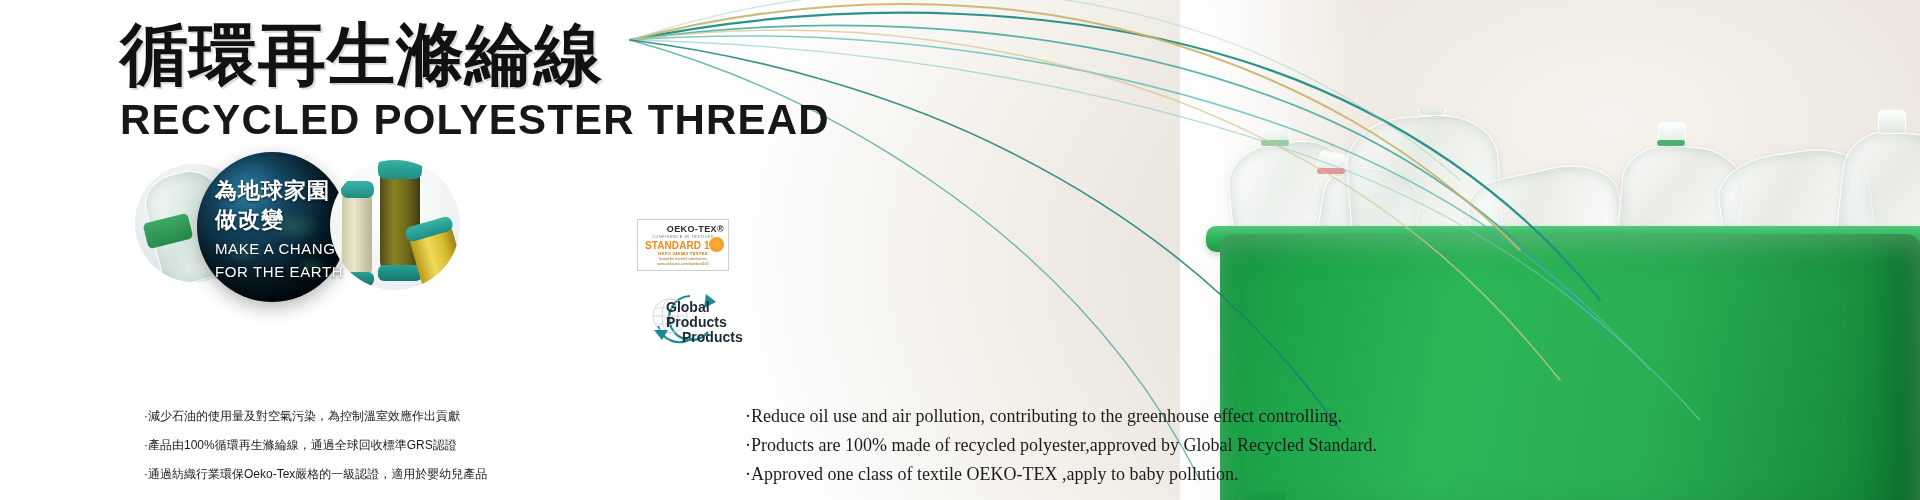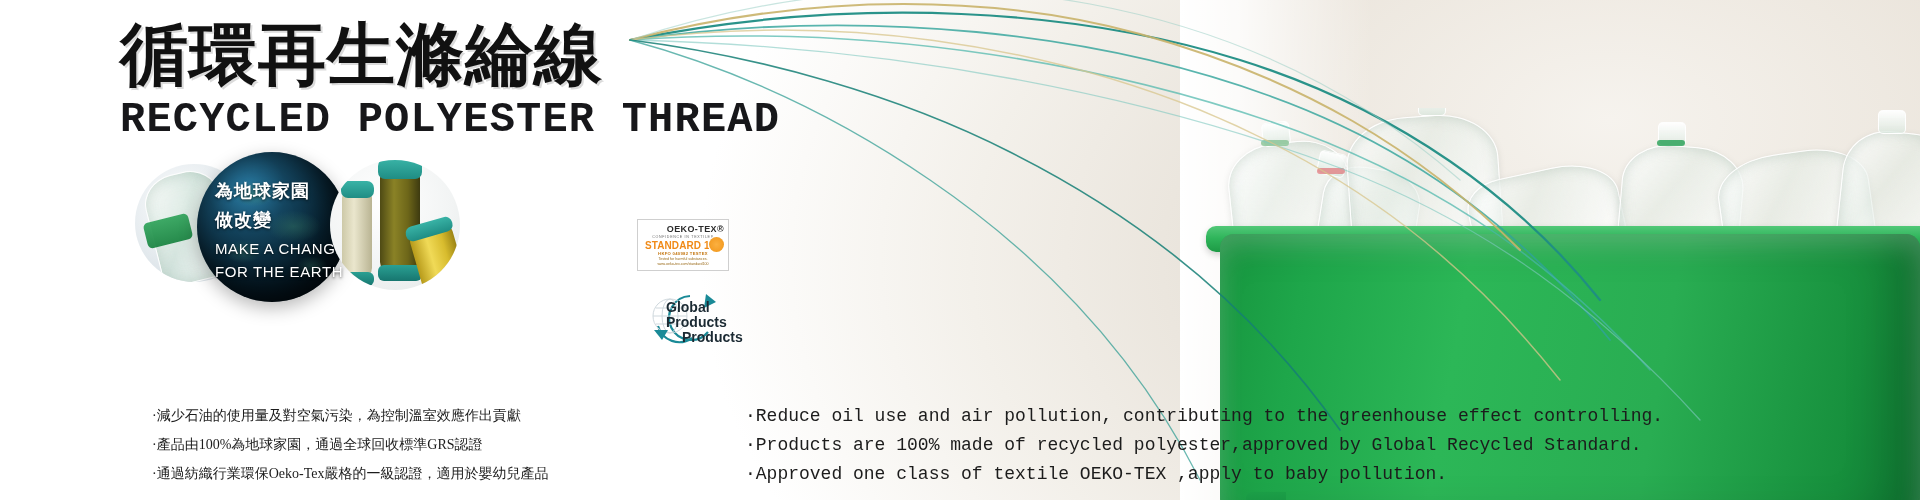--- a/index.html
+++ b/index.html
@@ -72,21 +72,21 @@
   .head{
     position:absolute;left:120px;top:18px;width:720px;
   }
   .title-cn{
     font-family:"DejaVu Sans","Liberation Sans",sans-serif;
     font-weight:bold;font-size:68px;line-height:74px;color:#111111;
     letter-spacing:1px;white-space:nowrap;
     text-shadow:2px 2px 0 rgba(190,190,190,.55);
   }
   .title-en{
-    font-family:Liberation Mono, monospace;
+    font-family:Liberation Sans, sans-serif;
     font-weight:bold;font-size:42px;line-height:48px;color:#17171a;
     letter-spacing:1.2px;white-space:nowrap;margin-top:4px;
   }
 
   
   .badge-wrap{position:absolute;left:135px;top:152px;width:420px;height:150px;}
   .bottle-circle{
     position:absolute;left:0px;top:12px;width:118px;height:118px;border-radius:50%;
     background:radial-gradient(circle at 40% 35%,#ffffff 0%,#e9eef1 45%,#cfd9e0 100%);
     overflow:hidden;
@@ -117,21 +117,21 @@
       radial-gradient(ellipse 30px 18px at 40% 30%,rgba(60,130,110,.55),transparent 70%),
       radial-gradient(ellipse 38px 22px at 62% 48%,rgba(55,120,100,.45),transparent 72%),
       radial-gradient(ellipse 26px 16px at 34% 62%,rgba(60,125,105,.4),transparent 72%),
       radial-gradient(ellipse 22px 14px at 72% 70%,rgba(50,110,95,.38),transparent 72%);
   }
   .badge-text{
     position:absolute;left:80px;top:24px;width:300px;color:#ffffff;
   }
   .bt-cn{
     font-family:"DejaVu Sans","Liberation Sans",sans-serif;
-    font-weight:bold;font-size:18px;line-height:29px;letter-spacing:1px;
+    font-weight:bold;font-size:22px;line-height:29px;letter-spacing:1px;
     text-shadow:0 1px 3px rgba(0,0,0,.7);
   }
   .bt-en{
     font-family:"Liberation Sans",sans-serif;
     font-weight:normal;font-size:15px;line-height:17px;letter-spacing:.6px;
     margin-top:6px;text-shadow:0 1px 3px rgba(0,0,0,.7);
   }
 
   
   .spool-circle{
@@ -198,25 +198,25 @@
   .grs-l2{font-size:14px;padding-left:16px;}
 
   
   .bullets{position:absolute;top:404px;}
   .bullets.cn{left:144px;width:600px;}
   .bullets.en{left:745px;width:780px;}
   .bullets p{
     margin:0 0 5px 0;color:#1c1c1c;white-space:nowrap;
   }
   .bullets.cn p{
+    font-family:Liberation Sans, sans-serif;
+    font-size:12px;line-height:24px;
+  }
+  .bullets.en p{
     font-family:Liberation Serif, serif;
-    font-size:14px;line-height:24px;margin-left:8px;
-  }
-  .bullets.en p{
-    font-family:Liberation Mono, monospace;
     font-size:18px;line-height:24px;
   }
 </style>
 </head>
 <body>
 
 <div id="banner">
 
   <div class="photo-zone">
     <div class="wall"></div>
@@ -326,21 +326,21 @@
       <polygon points="26,52 18,42 32,42" fill="#1a8a97"></polygon>
     </svg>
     <div class="grs-text">
       <div class="grs-l1">Global Products</div>
       <div class="grs-l2">Products</div>
     </div>
   </div>
 
   <div class="bullets cn">
     <p>·減少石油的使用量及對空氣污染，為控制溫室效應作出貢獻</p>
-    <p>·產品由100%為地球家園，通過全球回收標準GRS認證</p>
+    <p>·產品由100%循環再生滌綸線，通過全球回收標準GRS認證</p>
     <p>·通過紡織行業環保Oeko-Tex嚴格的一級認證，適用於嬰幼兒產品</p>
   </div>
 
   <div class="bullets en">
     <p>·Reduce oil use and air pollution, contributing to the greenhouse effect controlling.</p>
     <p>·Products are 100% made of recycled polyester,approved by Global Recycled Standard.</p>
     <p>·Approved one class of textile OEKO-TEX ,apply to baby pollution.</p>
   </div>
 
 </div>

